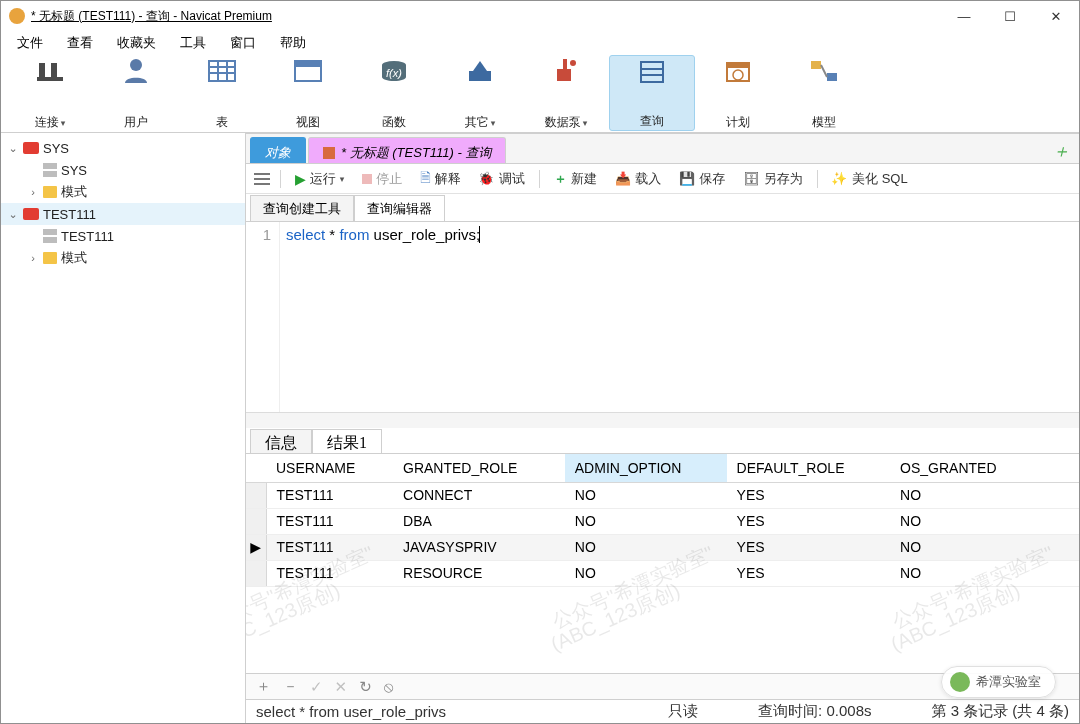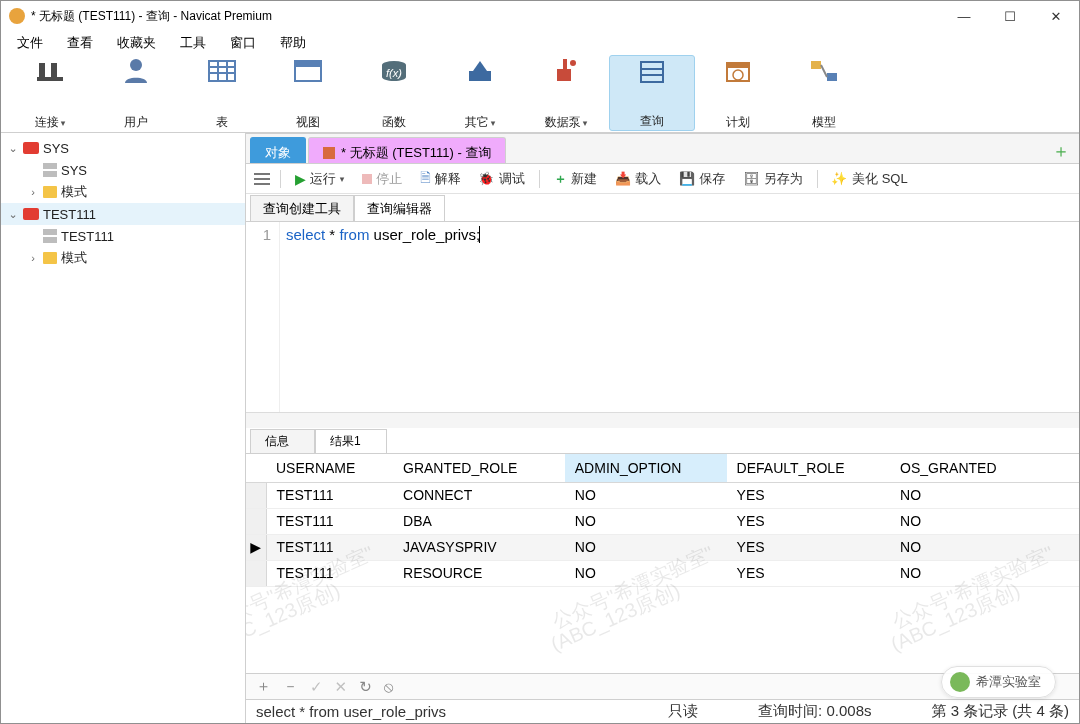--- a/index.html
+++ b/index.html
@@ -2,21 +2,21 @@
 <html><head>
 <meta charset="utf-8">
 <style>
 * { box-sizing: border-box; margin: 0; padding: 0; font-family: "Microsoft YaHei", "Segoe UI", Arial, sans-serif; }
 html, body { width: 1080px; height: 724px; overflow: hidden; background: #fff; }
 .window { width: 1080px; height: 724px; display: flex; flex-direction: column; border: 1px solid #909090; }
 
 
 .titlebar { height: 30px; display: flex; align-items: center; padding: 0 0 0 8px; background: #fff; }
 .titlebar .icon-app { width: 16px; height: 16px; margin-right: 6px; background: #e8a33d; border-radius: 50%; display:inline-block; }
-.titlebar .title { font-size: 12px; color: #000; flex: 1; }
+.titlebar .title { font-size: 12px; color: #000; flex: 1; text-decoration: underline; }
 .titlebar .ctrls { display: flex; }
 .titlebar .ctrl { width: 46px; height: 30px; display:flex; align-items:center; justify-content:center; font-size: 13px; color:#333; }
 .titlebar .ctrl.close::before { content:"✕"; }
 .titlebar .ctrl.max::before { content:"☐"; }
 .titlebar .ctrl.min::before { content:"—"; }
 
 
 .menubar { height: 24px; display: flex; align-items:center; padding: 0 4px; font-size: 13px; color:#000; }
 .menubar span { padding: 2px 12px; }
 
@@ -37,21 +37,21 @@
 .tree-row.sel { background:#e5f3fb; }
 .tw { width:12px; text-align:center; color:#6b6b6b; font-size:11px; }
 .db-ic { width:16px; height:12px; background:#e23c32; border-radius:2px; display:inline-block;}
 .gr-ic { width:14px; height:14px; background:#bdbdbd; display:inline-block;}
 .gr-ic.tbl{ background:linear-gradient(#bdbdbd 0 40%, #fff 40% 60%, #bdbdbd 60% 100%);}
 .fd-ic { width:14px; height:12px; background:#f4c447; border-radius:1px; display:inline-block;}
 .indent-1 { padding-left:26px; }
 
 
 .right { flex:1; display:flex; flex-direction:column; min-width:0; border-top:1px solid #cfcfcf;}
-.tabs { height:30px; display:flex; align-items:flex-end; background:#f5f5f5; border-bottom:1px solid #cfcfcf; padding-left:4px; gap:2px;}
+.tabs { height:30px; display:flex; align-items:flex-end; background:#f5f5f5; border-bottom:1px solid #cfcfcf; padding-left:4px; gap:2px;font-style:italic;}
 .tab { height:26px; padding:4px 14px 0 14px; font-size:13px; background:#f0abfc; border:1px solid #cfcfcf; border-bottom:none; border-radius:3px 3px 0 0; display:flex; align-items:center; gap:6px;}
 .tab.active { background:#3e9bdc; color:#fff; border-color:#3e9bdc;}
 .tab .sq { width:12px; height:12px; background:#d86a3e; display:inline-block; }
 .tabs .plus { margin-left:auto; width:24px; height:24px; color:#4caf50; font-size:18px; text-align:center; margin-right:6px;}
 
 .actionbar { height:30px; display:flex; align-items:center; gap:10px; padding:0 8px; font-size:13px; color:#333; border-bottom:1px solid #e2e2e2;}
 .actionbar .sep { width:1px; height:18px; background:#d4d4d4; }
 .actionbar .btn { display:flex; align-items:center; gap:4px; padding:2px 4px;}
 .actionbar .btn .tri-g{ color:#26a032; font-size:14px;}
 .actionbar .btn .sq-r{ width:10px; height:10px; background:#cf3a3a; display:inline-block; opacity:.35;}
@@ -69,21 +69,21 @@
 .gutter { width:34px; text-align:right; padding:4px 8px 0 0; color:#9a9a9a; background:#fff; border-right:1px solid #eee;}
 .code { padding:4px 6px 0 6px; }
 .kw{ color:#1a63c6;}
 .id{ color:#000;}
 .cursor{ border-left:1px solid #000; margin-left:-1px;}
 
 .hscroll { height:16px; border-top:1px solid #dcdcdc; background:#f5f5f5;}
 
 
 .restabs{ height:26px; display:flex; align-items:flex-end; padding-left:4px; border-bottom:1px solid #cfcfcf;}
-.restab{ height:24px; padding:3px 25px 0 14px; font-size:12px; border:1px solid #cfcfcf; border-bottom:none; background:#f4f4f4;}
+.restab{ height:24px; padding:3px 14px 0 14px; font-size:16px; border:1px solid #cfcfcf; border-bottom:none; background:#f4f4f4;font-family:Liberation Serif, serif;}
 .restab.active{ background:#fff;}
 
 
 .grid { flex:1; overflow:auto; font-size:14px; }
 table.res{ border-collapse:collapse; width:100%; }
 table.res th{ text-align:left; font-weight:400; padding:4px 10px; border-bottom:1px solid #d7d7d7; background:#fff; height:28px;}
 table.res th.sel{ background:#d7eefc;}
 table.res td{ padding:4px 10px; border-bottom:1px solid #eee; height:26px;}
 table.res td.rowhdr{ width:14px; padding:0 2px; color:#000; text-align:center; background:#f0f0f0; border-right:1px solid #d7d7d7;}
 tr.sel td{ background:#f5f5f5;}

